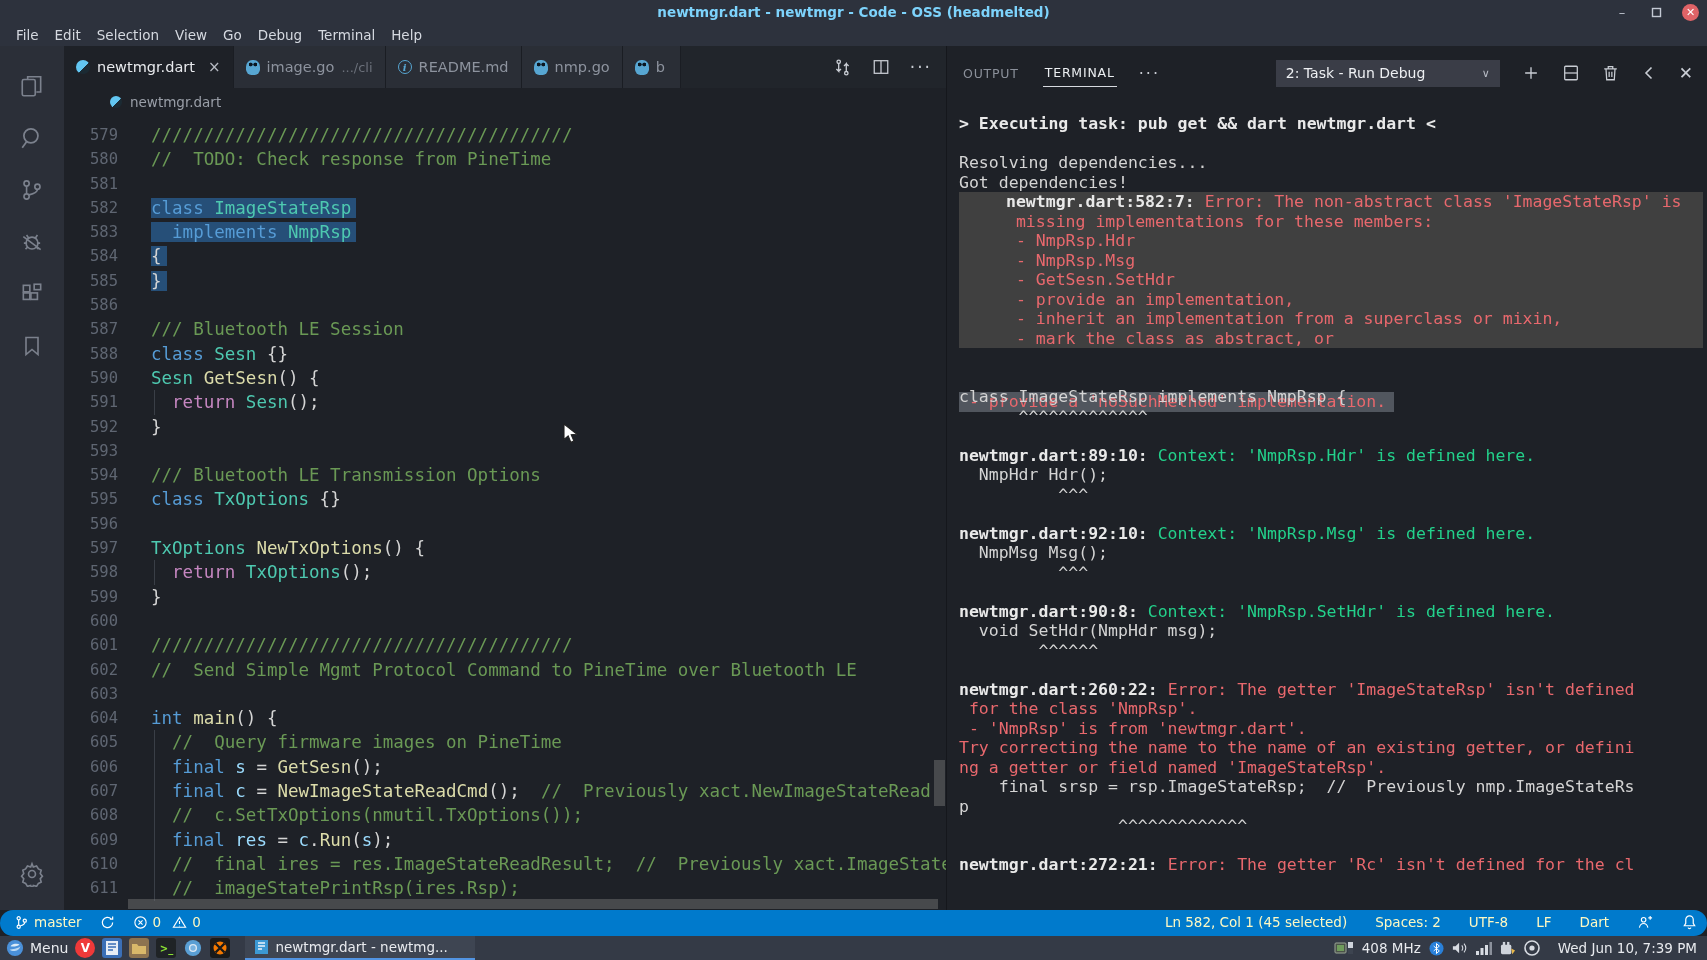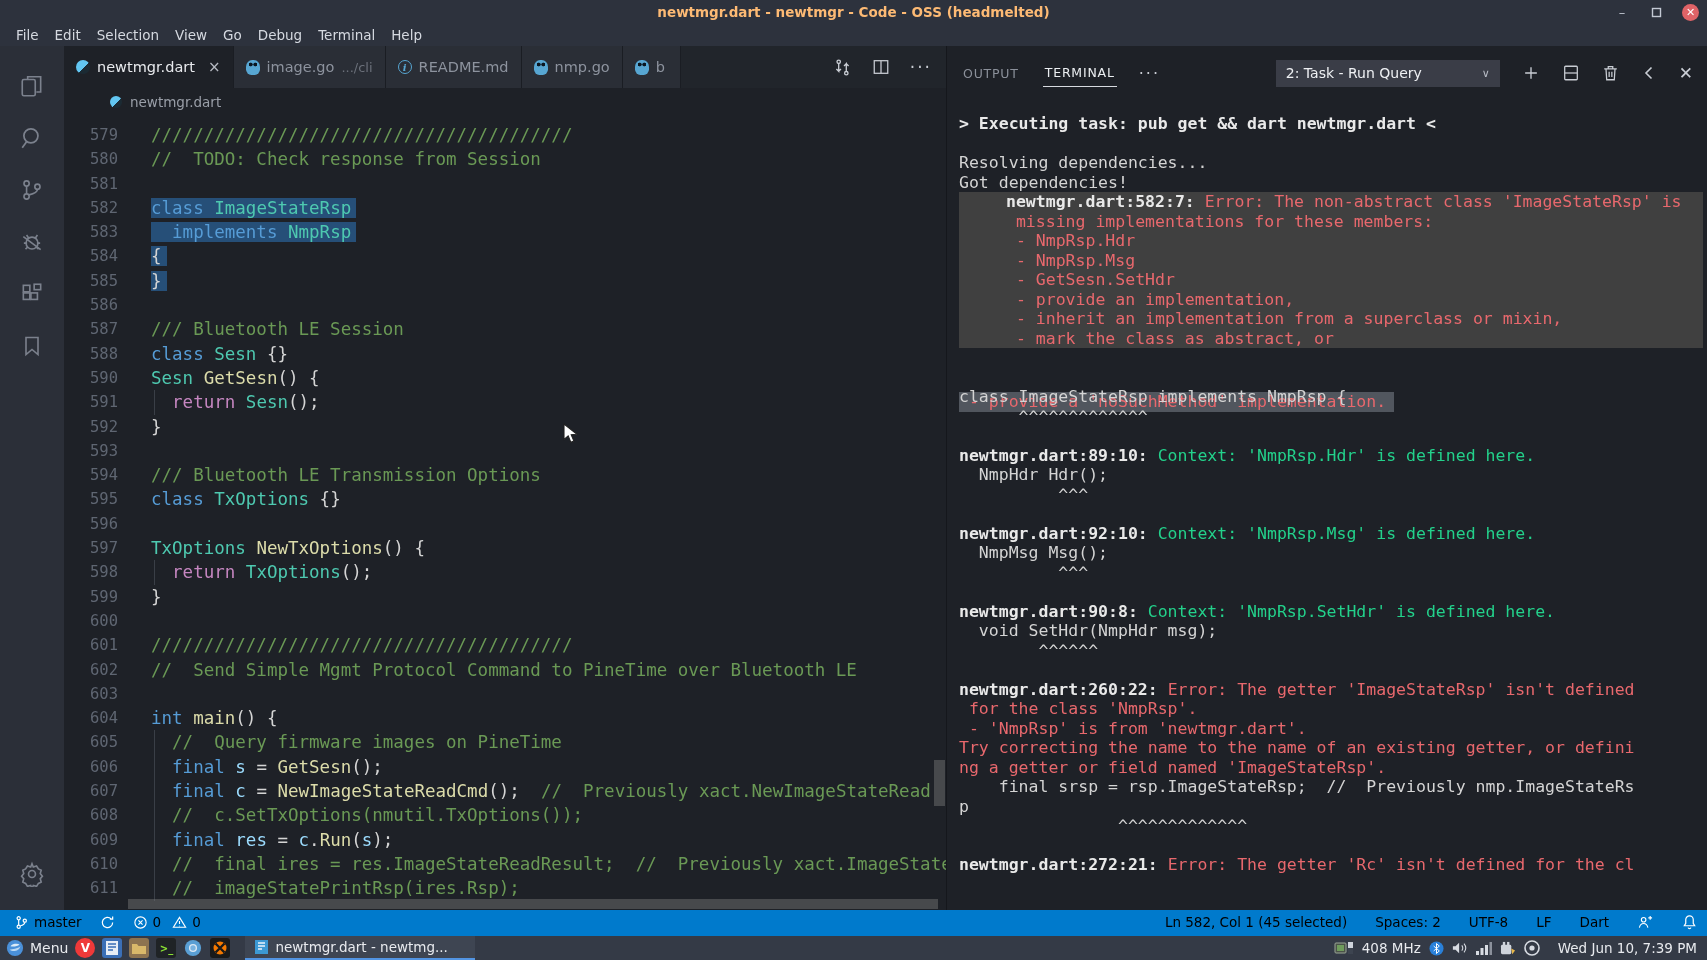--- a/index.html
+++ b/index.html
@@ -4,21 +4,21 @@
 <style>
   * { margin:0; padding:0; box-sizing:border-box; }
   html,body { background:#101216; }
   #screen {
     position:relative; width:1707px; height:960px; overflow:hidden;
     background:#1e2127; font-family:"DejaVu Sans", sans-serif; color:#cccccc;
     user-select:none;
   }
   
   .titlebar { height:24px; background:#2d323d; display:flex; align-items:center; justify-content:center; position:relative; }
-  .titlebar .title { font-size:13.5px; font-weight:bold; color:#fdba74; }
+  .titlebar .title { font-size:13.5px; font-weight:bold; color:#7dd3fc; }
   .win-controls { position:absolute; right:8px; top:0; height:24px; display:flex; align-items:center; gap:18px; }
   .wc { width:16px; height:16px; display:flex; align-items:center; justify-content:center; color:#c3c9d4; font-size:13px; cursor:pointer; }
   .wc-max svg { display:block; }
   .wc-close { width:17px; height:17px; border-radius:50%; background:#e06367; color:#fff; font-size:11px; font-weight:bold; }
   
   .menubar { height:22px; background:#2d323d; display:flex; align-items:center; padding-left:8px; }
   .menu-item { font-size:13.5px; color:#d5d9e0; padding:2px 8px; border-radius:3px; cursor:pointer; }
   
   .main { display:flex; height:864px; }
   
@@ -67,21 +67,21 @@
   .phspacer { flex:1; }
   .pselect { width:224px; height:27px; background:#3a3d47; display:flex; align-items:center; justify-content:space-between; padding:0 10px; font-size:14px; color:#eef0f3; cursor:pointer; }
   .pselect .chev { color:#b9bdc6; font-size:11px; }
   .picon { cursor:pointer; display:flex; align-items:center; color:#c9cdd4; }
   .terminal { flex:1; overflow:hidden; padding:14px 0 0 12px; font-family:"DejaVu Sans Mono", monospace; font-size:16.5px; }
   .trow { height:19.5px; line-height:19.5px; white-space:pre; }
   .trow.sel { background:#404040; margin-right:4px;padding-left:47px; }
   .trow.selfit .bgwrap { background:#51565e; display:inline-block; padding-right:8px;margin-top:44px; }
   .tg-b{color:#e9e9e9; font-weight:bold} .tg-w{color:#d4d4d4} .tg-r{color:#e8686d} .tg-g{color:#23d18b}
   
-  .statusbar { height:26px; background:#007acc; display:flex; align-items:center; padding:0 10px 2px 14px; color:#000000; font-size:13.5px; }
+  .statusbar { height:26px; background:#007acc; display:flex; align-items:center; padding:0 10px 2px 14px; color:#fef9c3; font-size:13.5px;border-radius:13px; }
   .sb-item { display:flex; align-items:center; gap:5px; margin-right:18px; cursor:pointer; white-space:nowrap; }
   .sb-right { margin-left:auto; display:flex; align-items:center;gap:8px; }
   .sb-right .sb-item { margin-right:0; margin-left:20px; }
   .sb-item svg { display:block; }
   
   .taskbar { height:24px; background:#343a46; display:flex; align-items:center; padding:0 6px; gap:7px; font-size:14px; color:#e8eaee; }
   .tb-menu { display:flex; align-items:center; gap:6px; cursor:pointer; }
   .tb-app { width:20px; height:20px; border-radius:3px; display:flex; align-items:center; justify-content:center; font-size:12px; font-weight:bold; cursor:pointer; flex:none; }
   .tb-window { margin-left:8px; height:24px; display:flex; align-items:center; gap:7px; padding:0 10px; background:#3e4552; border-bottom:2px solid #5294e2; font-size:13.5px; cursor:pointer; min-width:230px; }
   .tb-tray { margin-left:auto; display:flex; align-items:center; gap:8px; font-size:13.5px; }
@@ -212,21 +212,21 @@
           <span class="tact" style="font-size:17px;letter-spacing:2px">···</span>
         </div>
       </div>
       <div class="breadcrumb">
         <span class="ic-dart"></span>
         <span>newtmgr.dart</span>
       </div>
       <div class="editor">
         <div class="codepane" id="code-host">
             <div class="line"><span class="ln">579</span><span class="code"><span><span class="tk-cm">////////////////////////////////////////</span></span></span></div>
-            <div class="line"><span class="ln">580</span><span class="code"><span><span class="tk-cm">//  TODO: Check response from Session</span></span></span></div>
+            <div class="line"><span class="ln">580</span><span class="code"><span><span class="tk-cm">//  TODO: Check response from PineTime</span></span></span></div>
             <div class="line"><span class="ln">581</span><span class="code"><span></span></span></div>
             <div class="line"><span class="ln">582</span><span class="code"><span class="selbg"><span class="tk-kw">class</span><span class="tk-pu"> </span><span class="tk-ty">ImageStateRsp</span></span></span></div>
             <div class="line"><span class="ln">583</span><span class="code"><span class="selbg"><span class="tk-pu">  </span><span class="tk-kw">implements</span><span class="tk-pu"> </span><span class="tk-ty">NmpRsp</span></span></span></div>
             <div class="line"><span class="ln">584</span><span class="code"><span class="selbg"><span class="tk-pu">{</span></span></span></div>
             <div class="line"><span class="ln">585</span><span class="code"><span class="selbg"><span class="tk-pu">}</span></span></span></div>
             <div class="line"><span class="ln">586</span><span class="code"><span></span></span></div>
             <div class="line"><span class="ln">587</span><span class="code"><span><span class="tk-cm">/// Bluetooth LE Session</span></span></span></div>
             <div class="line"><span class="ln">588</span><span class="code"><span><span class="tk-kw">class</span><span class="tk-pu"> </span><span class="tk-ty">Sesn</span><span class="tk-pu"> {}</span></span></span></div>
             <div class="line"><span class="ln">590</span><span class="code"><span><span class="tk-ty">Sesn</span><span class="tk-pu"> </span><span class="tk-fn">GetSesn</span><span class="tk-pu">() {</span></span></span></div>
             <div class="line"><span class="ln">591</span><span class="code"><span class="guide"></span><span><span class="tk-pu">  </span><span class="tk-re">return</span><span class="tk-pu"> </span><span class="tk-ty">Sesn</span><span class="tk-pu">();</span></span></span></div>
@@ -256,21 +256,21 @@
       </div>
     </div>
 
     <div class="panel">
       <div class="panel-header">
         <span class="ptab" id="ptab-0">OUTPUT</span>
         <span class="ptab active" id="ptab-1">TERMINAL</span>
         <span class="pmore">···</span>
         <span class="phspacer"></span>
         <div class="pselect">
-          <span>2: Task - Run Query</span>
+          <span>2: Task - Run Debug</span>
           <span class="chev">∨</span>
         </div>
         <span class="picon">
           <svg width="18" height="18" viewBox="0 0 20 20" fill="none" stroke="#c9cdd4" stroke-width="1.5">
               <path d="M10 3.5v13M3.5 10h13"></path>
             </svg>
         </span>
         <span class="picon">
           <svg width="18" height="18" viewBox="0 0 20 20" fill="none" stroke="#c9cdd4" stroke-width="1.4">
               <rect x="3" y="2.5" width="14" height="15" rx="1"></rect>

